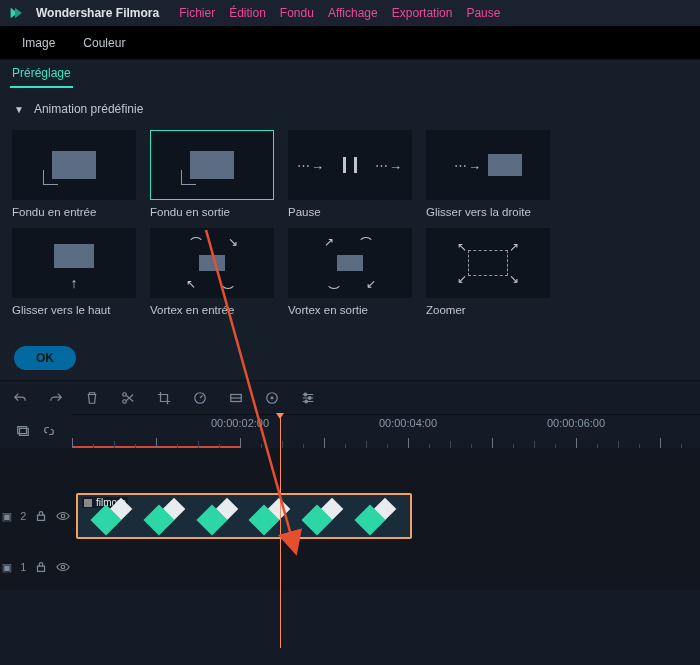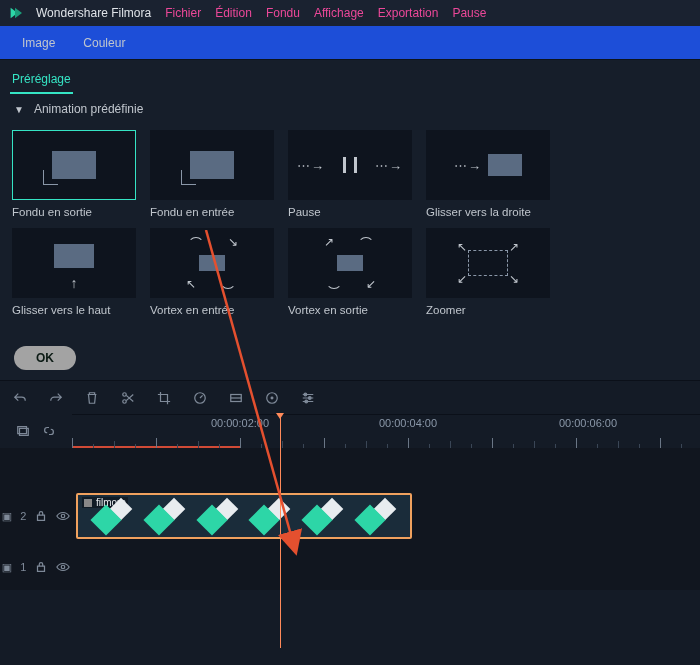--- a/index.html
+++ b/index.html
@@ -15,44 +15,44 @@
   
   .menubar {
     display: flex; align-items: center;
     height: 26px;
     padding: 0 8px;
     background: #1a2230;
     gap: 14px;
     font-size: 12px;
   }
   .logo-icon { width: 14px; height: 14px; display: inline-flex; align-items: center; }
-  .app-title { font-weight: 400; color: #dfe3e8; }
+  .app-title { font-weight: 700; color: #dfe3e8; margin-right: 6px; }
   .menu-item { color: #ec4899; cursor: pointer; }
   
   .prop-tabs {
     display: flex; align-items: center;
     height: 34px;
-    background: #1d4ed8;
+    background: #000000;
     padding: 0 8px;
     gap: 0;
     border-bottom: 1px solid #0d131c;
   }
   .prop-tab {
     padding: 6px 14px;
     color: #c0c6cd;
     cursor: pointer;
   }
   .prop-tab.active {
     border: 2px solid #ee7b5a;
     color: #35e4c4;
     background: #1a2432;
   }
   
   .sub-tabs {
-    display: flex; align-items: flex-end;
+    display: flex; align-items: flex-start;
     height: 34px;
     padding: 0 10px;
     gap: 18px;
     background: #161e2a;
   }
   .sub-tab { padding: 6px 2px; cursor: pointer; color: #c0c6cd; }
   .sub-tab.active { color: #35e4c4; border-bottom: 2px solid #35e4c4; }
   
   .section-hdr {
     display: flex; align-items: center;
@@ -113,21 +113,21 @@
   .pill-btn {
     border: 1px solid #2ed6b8;
     color: #c0c6cd;
     background: transparent;
     padding: 4px 14px;
     border-radius: 14px;
     cursor: pointer;
     font-size: 12px;
   }
   .pill-btn.primary {
-    background: #a3a3a3;
+    background: #0369a1;
     color: #0b1a14;
     border: none;
     font-weight: 600;
     padding: 5px 22px;
   }
   
   .tl-toolbar {
     height: 34px;
     background: #141b26;
     display: flex; align-items: center;
@@ -287,30 +287,30 @@
 </div>
 
 <div class="section-hdr">
   <span class="tri">▼</span>
   <span>Animation prédéfinie</span>
 </div>
 
 <div class="presets">
   <div class="preset-row">
     <div class="preset">
+      <div class="thumb bracket-bl">
+          <div class="rect"></div>
+        </div>
+      <div class="preset-label">Fondu en entrée</div>
+    </div>
+    <div class="preset">
       <div class="thumb selected bracket-bl">
           <div class="rect"></div>
         </div>
       <div class="preset-label">Fondu en sortie</div>
-    </div>
-    <div class="preset">
-      <div class="thumb bracket-bl">
-          <div class="rect"></div>
-        </div>
-      <div class="preset-label">Fondu en entrée</div>
     </div>
     <div class="preset">
       <div class="thumb">
         <span class="pause-glyph"><span class="arrow-dash">⋯→</span>&nbsp;<span class="pbar"></span><span class="pbar"></span>&nbsp;<span class="arrow-dash">⋯→</span></span>
       </div>
       <div class="preset-label">Pause</div>
     </div>
     <div class="preset">
       <div class="thumb">
         <span class="arrow-dash" style="margin-right:6px;">⋯→</span>
@@ -463,21 +463,21 @@
       <div class="tick major" style="left: 336px; height: 10px;"></div>
       <div class="label" style="left: 336px;">00:00:04:00</div>
       <div class="tick" style="left: 357px; height: 4px;"></div>
       <div class="tick" style="left: 378px; height: 7px;"></div>
       <div class="tick" style="left: 399px; height: 4px;"></div>
       <div class="tick major" style="left: 420px; height: 10px;"></div>
       <div class="tick" style="left: 441px; height: 4px;"></div>
       <div class="tick" style="left: 462px; height: 7px;"></div>
       <div class="tick" style="left: 483px; height: 4px;"></div>
       <div class="tick major" style="left: 504px; height: 10px;"></div>
-      <div class="label" style="left: 516px;">00:00:06:00</div>
+      <div class="label" style="left: 504px;">00:00:06:00</div>
       <div class="tick" style="left: 525px; height: 4px;"></div>
       <div class="tick" style="left: 546px; height: 7px;"></div>
       <div class="tick" style="left: 567px; height: 4px;"></div>
       <div class="tick major" style="left: 588px; height: 10px;"></div>
       <div class="tick" style="left: 609px; height: 4px;"></div>
     </div>
 </div>
 
 <div class="tracks">
   <div class="track-row spacer">

